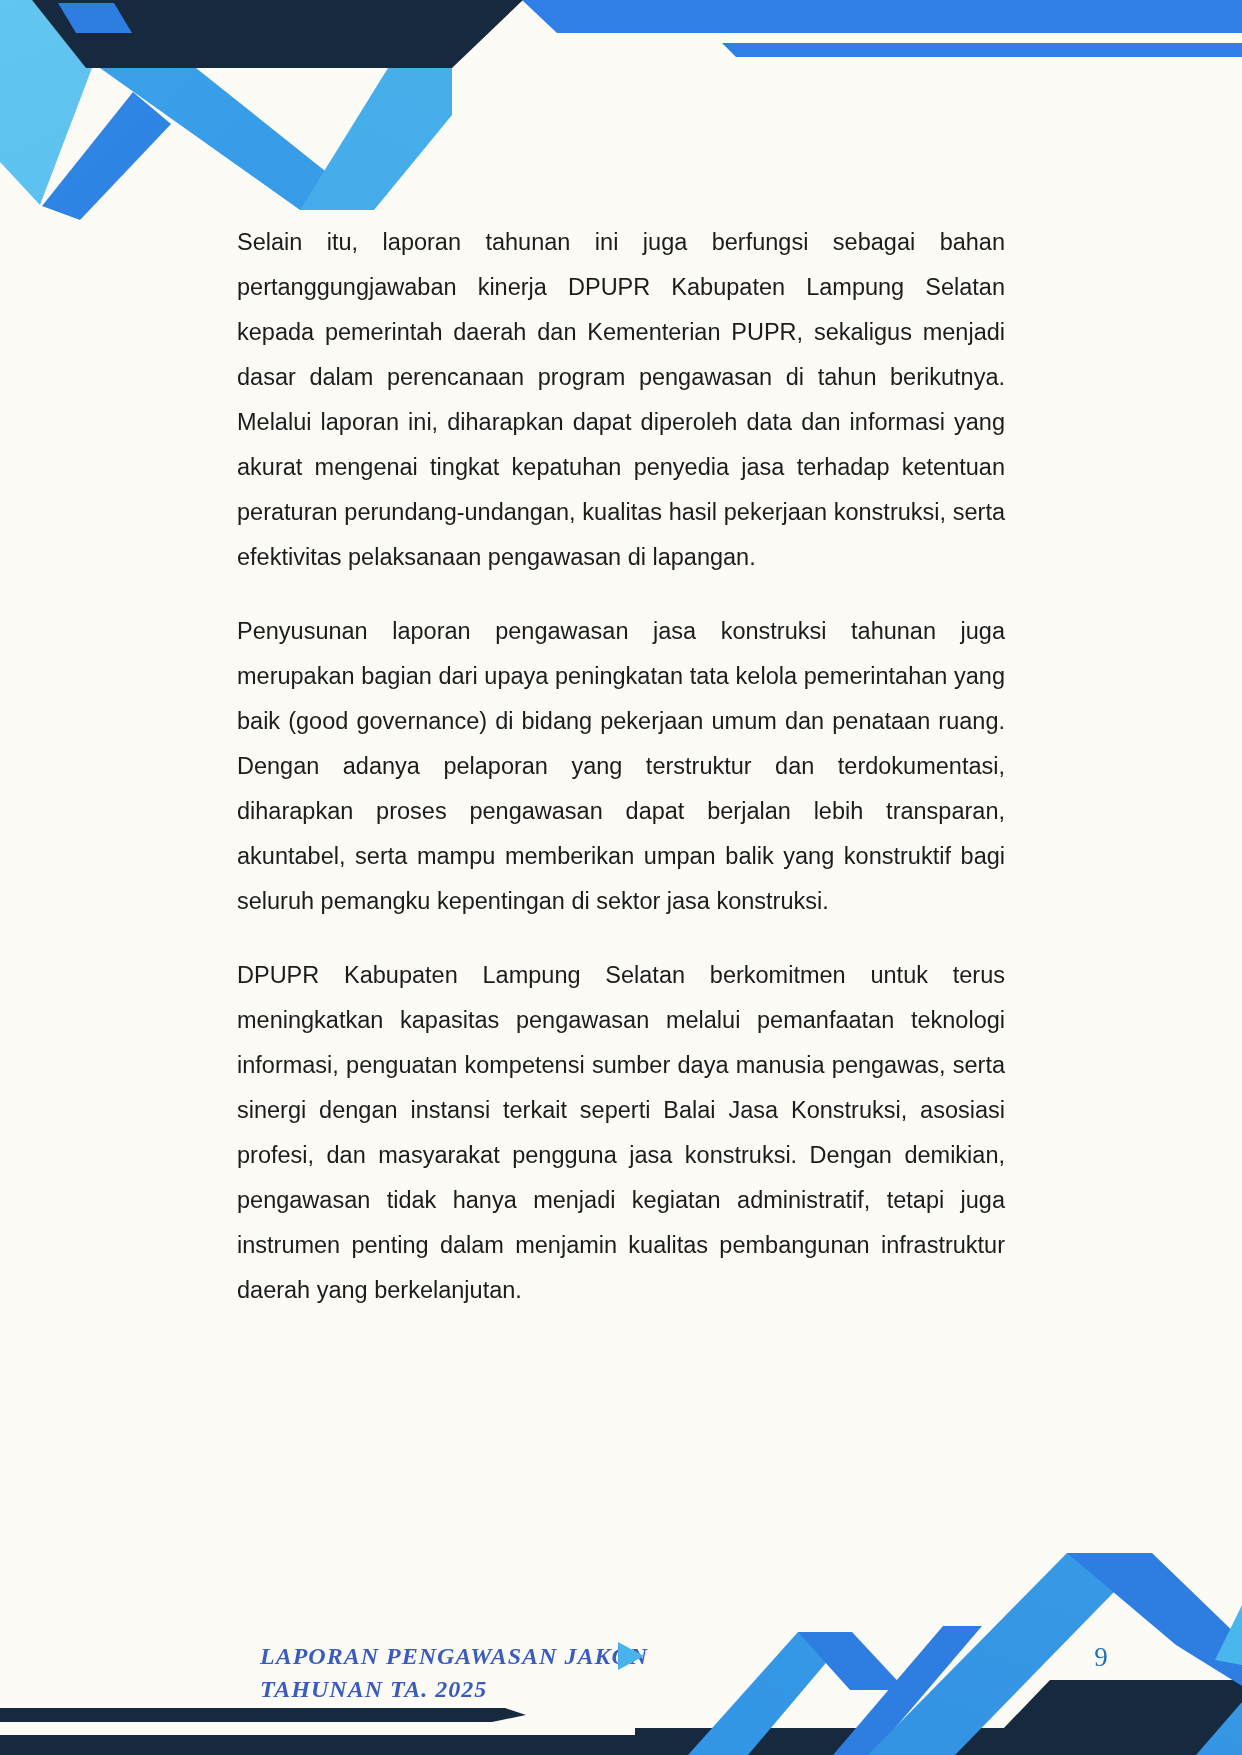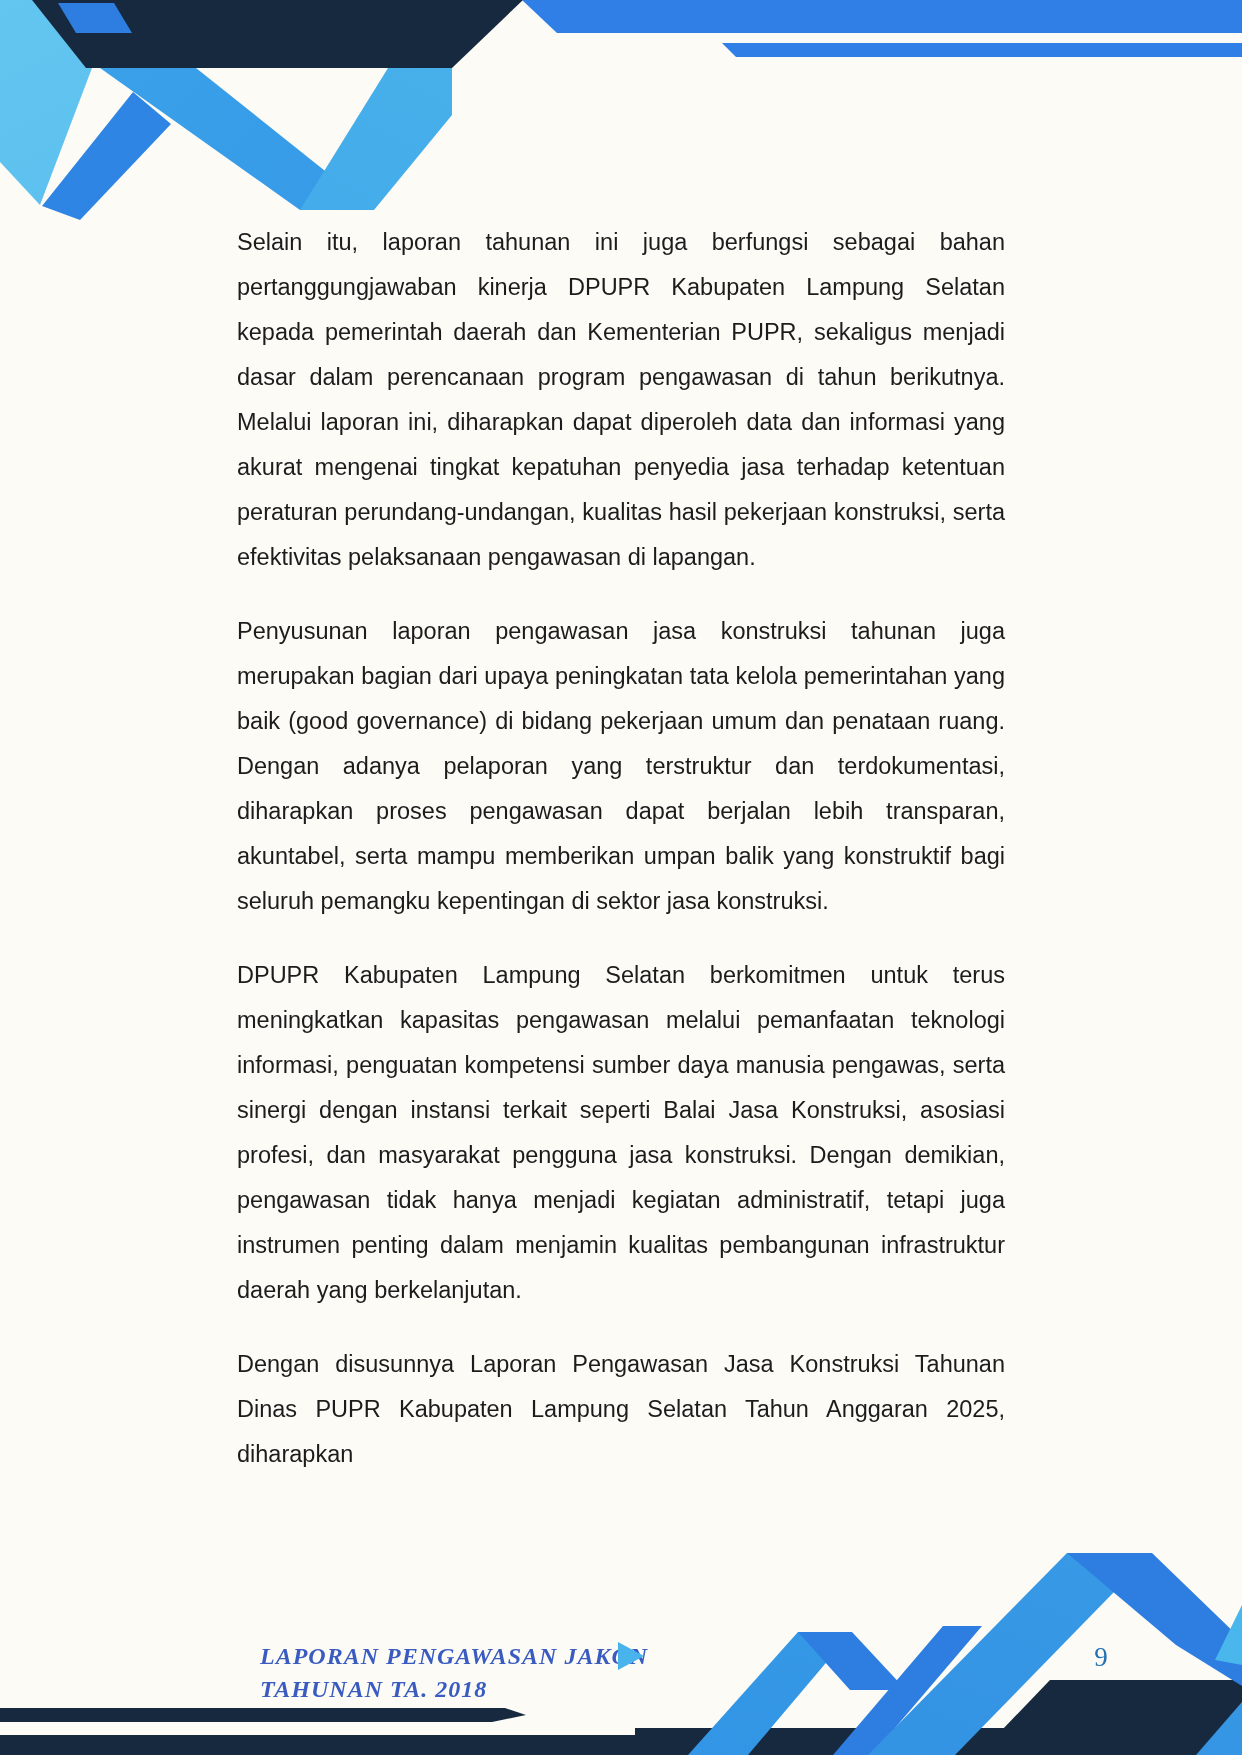--- a/index.html
+++ b/index.html
@@ -86,28 +86,25 @@
   <div class="body-text">
     <p>
       <span>Selain itu, laporan tahunan ini juga berfungsi sebagai bahan pertanggungjawaban kinerja DPUPR Kabupaten Lampung Selatan kepada pemerintah daerah dan Kementerian PUPR, sekaligus menjadi dasar dalam perencanaan program pengawasan di tahun berikutnya. Melalui laporan ini, diharapkan dapat diperoleh data dan informasi yang akurat mengenai tingkat kepatuhan penyedia jasa terhadap ketentuan peraturan perundang-undangan, kualitas hasil pekerjaan konstruksi, serta efektivitas pelaksanaan pengawasan di lapangan.</span>
     </p>
     <p>
       <span>Penyusunan laporan pengawasan jasa konstruksi tahunan juga merupakan bagian dari upaya peningkatan tata kelola pemerintahan yang baik </span><span class="em">(good governance)</span><span> di bidang pekerjaan umum dan penataan ruang. Dengan adanya pelaporan yang terstruktur dan terdokumentasi, diharapkan proses pengawasan dapat berjalan lebih transparan, akuntabel, serta mampu memberikan umpan balik yang konstruktif bagi seluruh pemangku kepentingan di sektor jasa konstruksi.</span>
     </p>
     <p>
       <span>DPUPR Kabupaten Lampung Selatan berkomitmen untuk terus meningkatkan kapasitas pengawasan melalui pemanfaatan teknologi informasi, penguatan kompetensi sumber daya manusia pengawas, serta sinergi dengan instansi terkait seperti Balai Jasa Konstruksi, asosiasi profesi, dan masyarakat pengguna jasa konstruksi. Dengan demikian, pengawasan tidak hanya menjadi kegiatan administratif, tetapi juga instrumen penting dalam menjamin kualitas pembangunan infrastruktur daerah yang berkelanjutan.</span>
     </p>
-    <p>
-      <span>Dengan disusunnya Laporan Pengawasan Jasa Konstruksi Tahunan Dinas PUPR Kabupaten Lampung Selatan Tahun Anggaran 2025, diharapkan</span>
-    </p>
   </div>
 
   <div class="footer-title">
     <div>LAPORAN PENGAWASAN JAKON</div>
-    <div>TAHUNAN TA. 2018</div>
+    <div>TAHUNAN TA. 2025</div>
   </div>
 
   <div class="shape deco-footer-bar"></div>
   <div class="shape deco-navy-mountain"></div>
   <div class="shape deco-bottom-band-right"></div>
   <div class="shape deco-bottom-band"></div>
   <div class="shape deco-tip-left"></div>
   <div class="shape deco-small-peak-light"></div>
   <div class="shape deco-small-peak-blue"></div>
   <div class="shape deco-narrow-band"></div>

